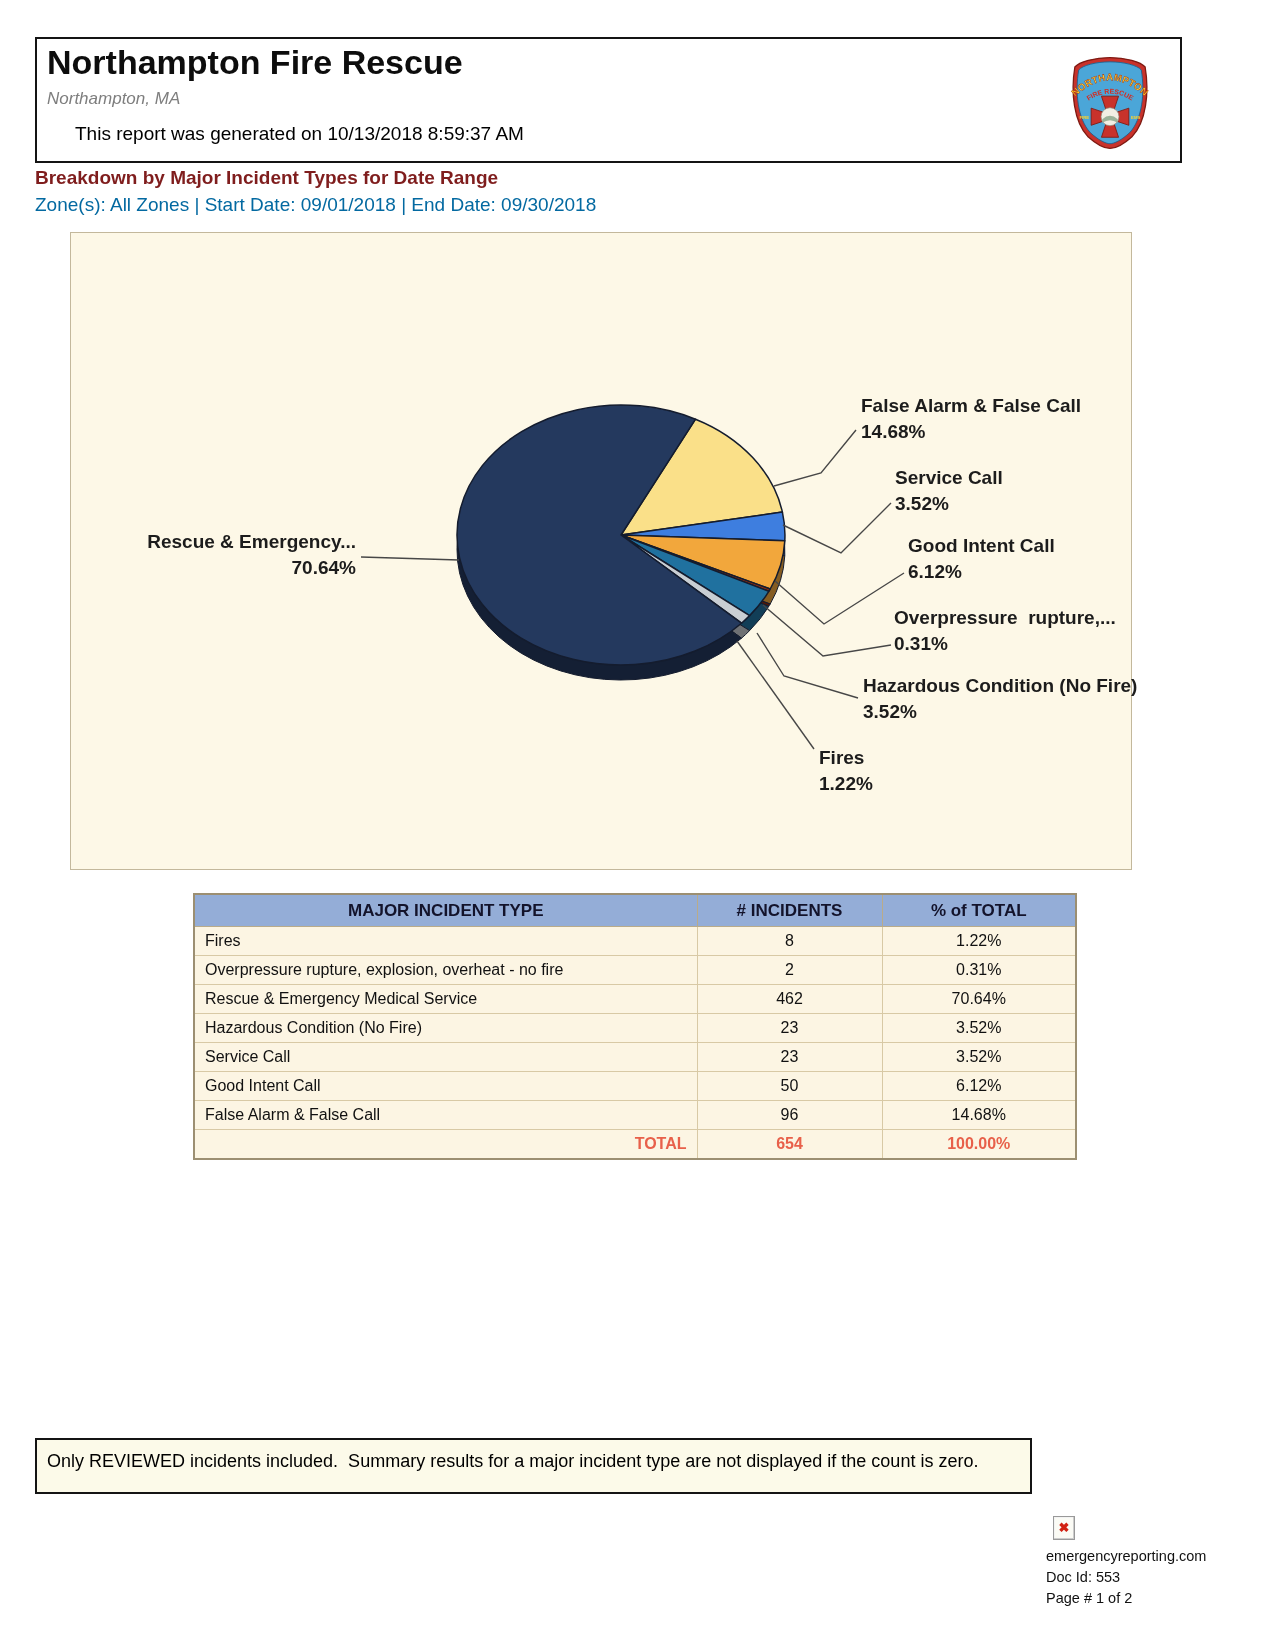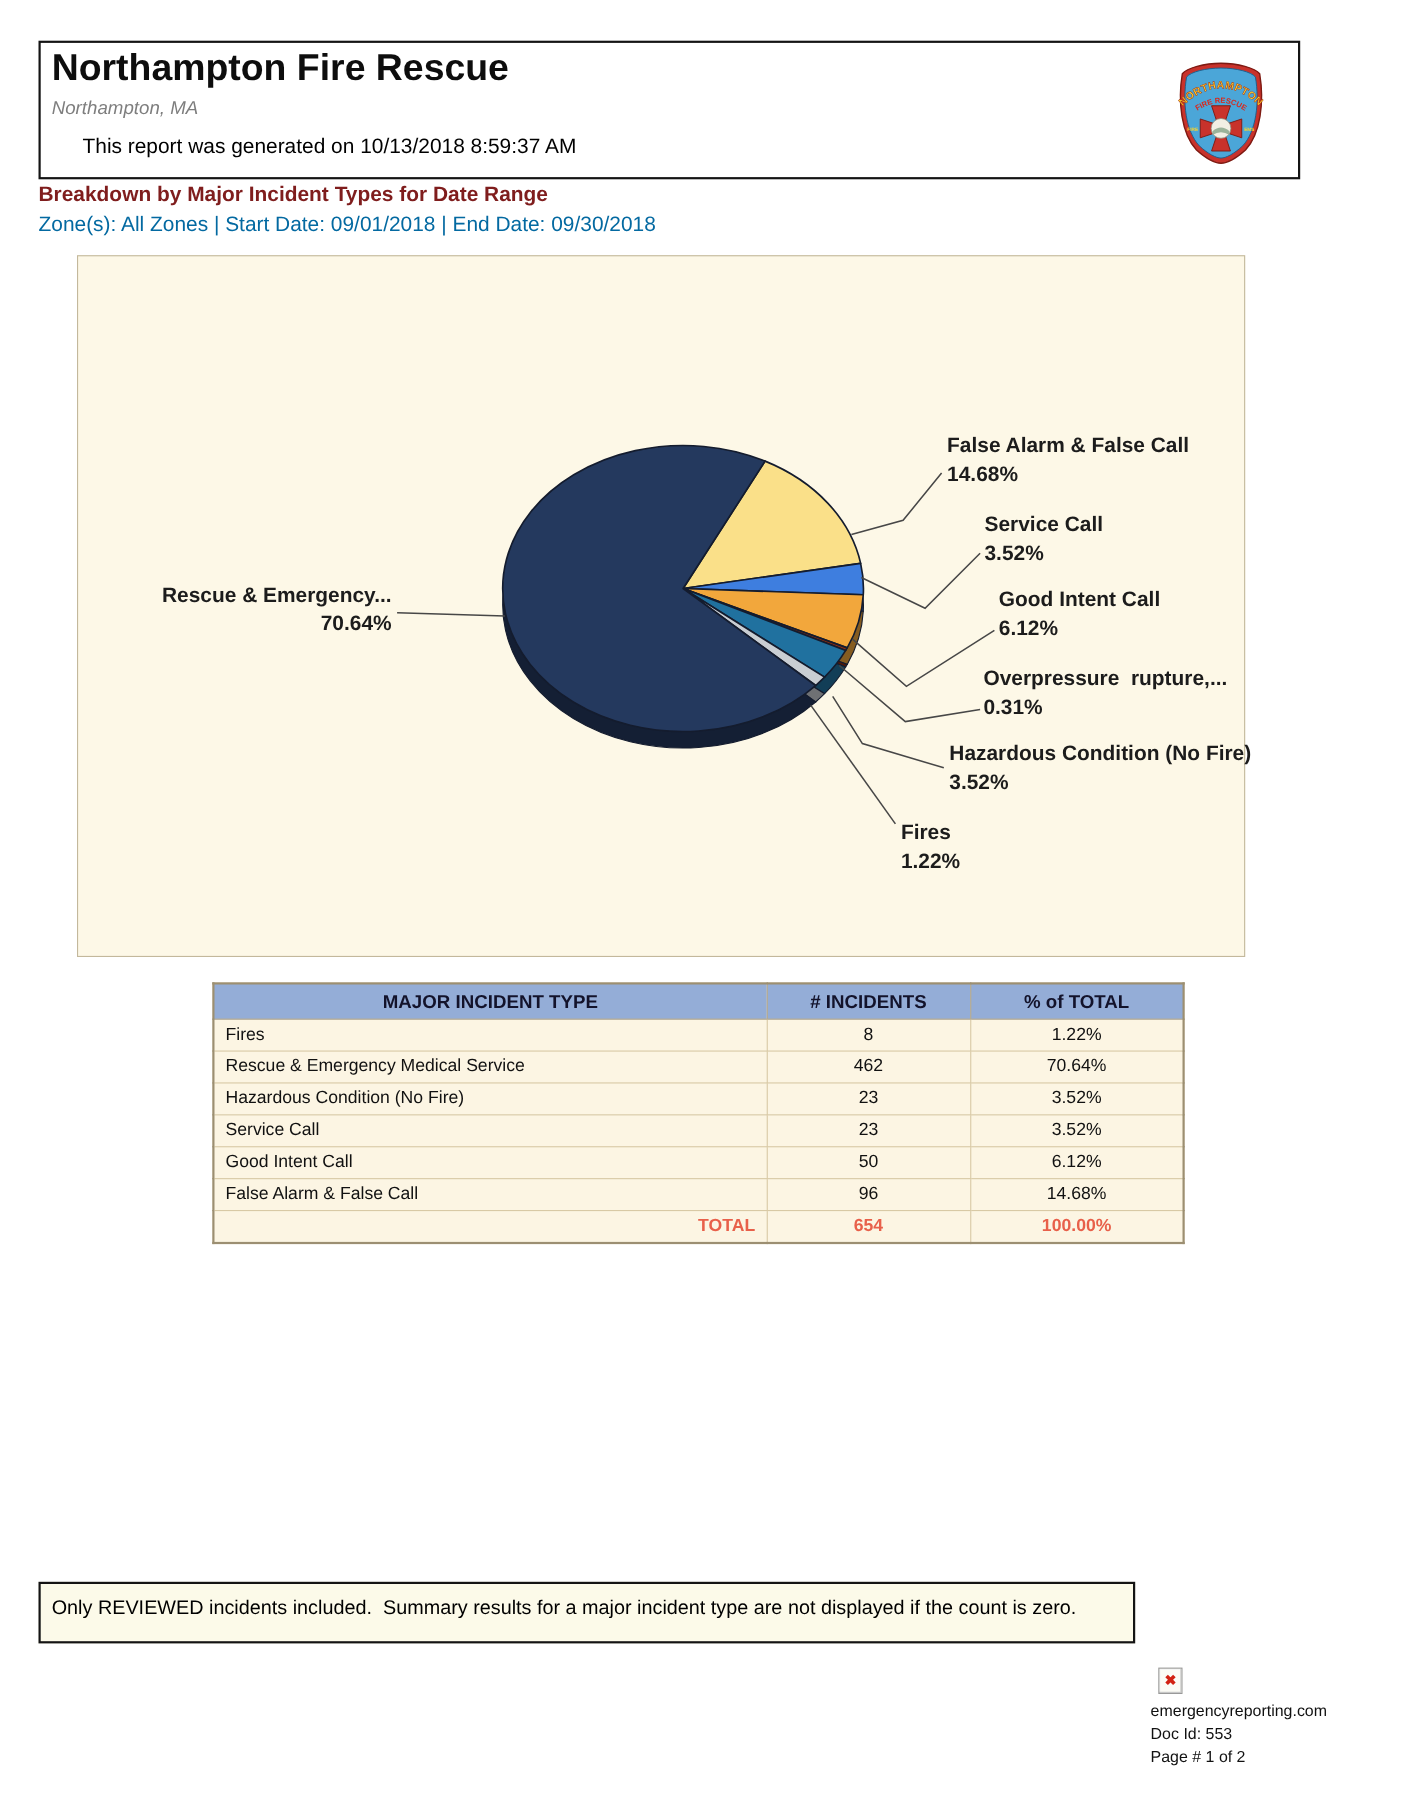--- a/index.html
+++ b/index.html
@@ -129,20 +129,25 @@
           <th>% of TOTAL</th>
         </tr>
       </thead>
     <tbody>
         <tr>
           <td class="">Fires</td>
           <td class="num">8</td>
           <td class="num">1.22%</td>
         </tr>
         <tr>
+          <td class="">Overpressure rupture, explosion, overheat - no fire</td>
+          <td class="num">2</td>
+          <td class="num">0.31%</td>
+        </tr>
+        <tr>
           <td class="">Rescue &amp; Emergency Medical Service</td>
           <td class="num">462</td>
           <td class="num">70.64%</td>
         </tr>
         <tr>
           <td class="">Hazardous Condition (No Fire)</td>
           <td class="num">23</td>
           <td class="num">3.52%</td>
         </tr>
         <tr>

